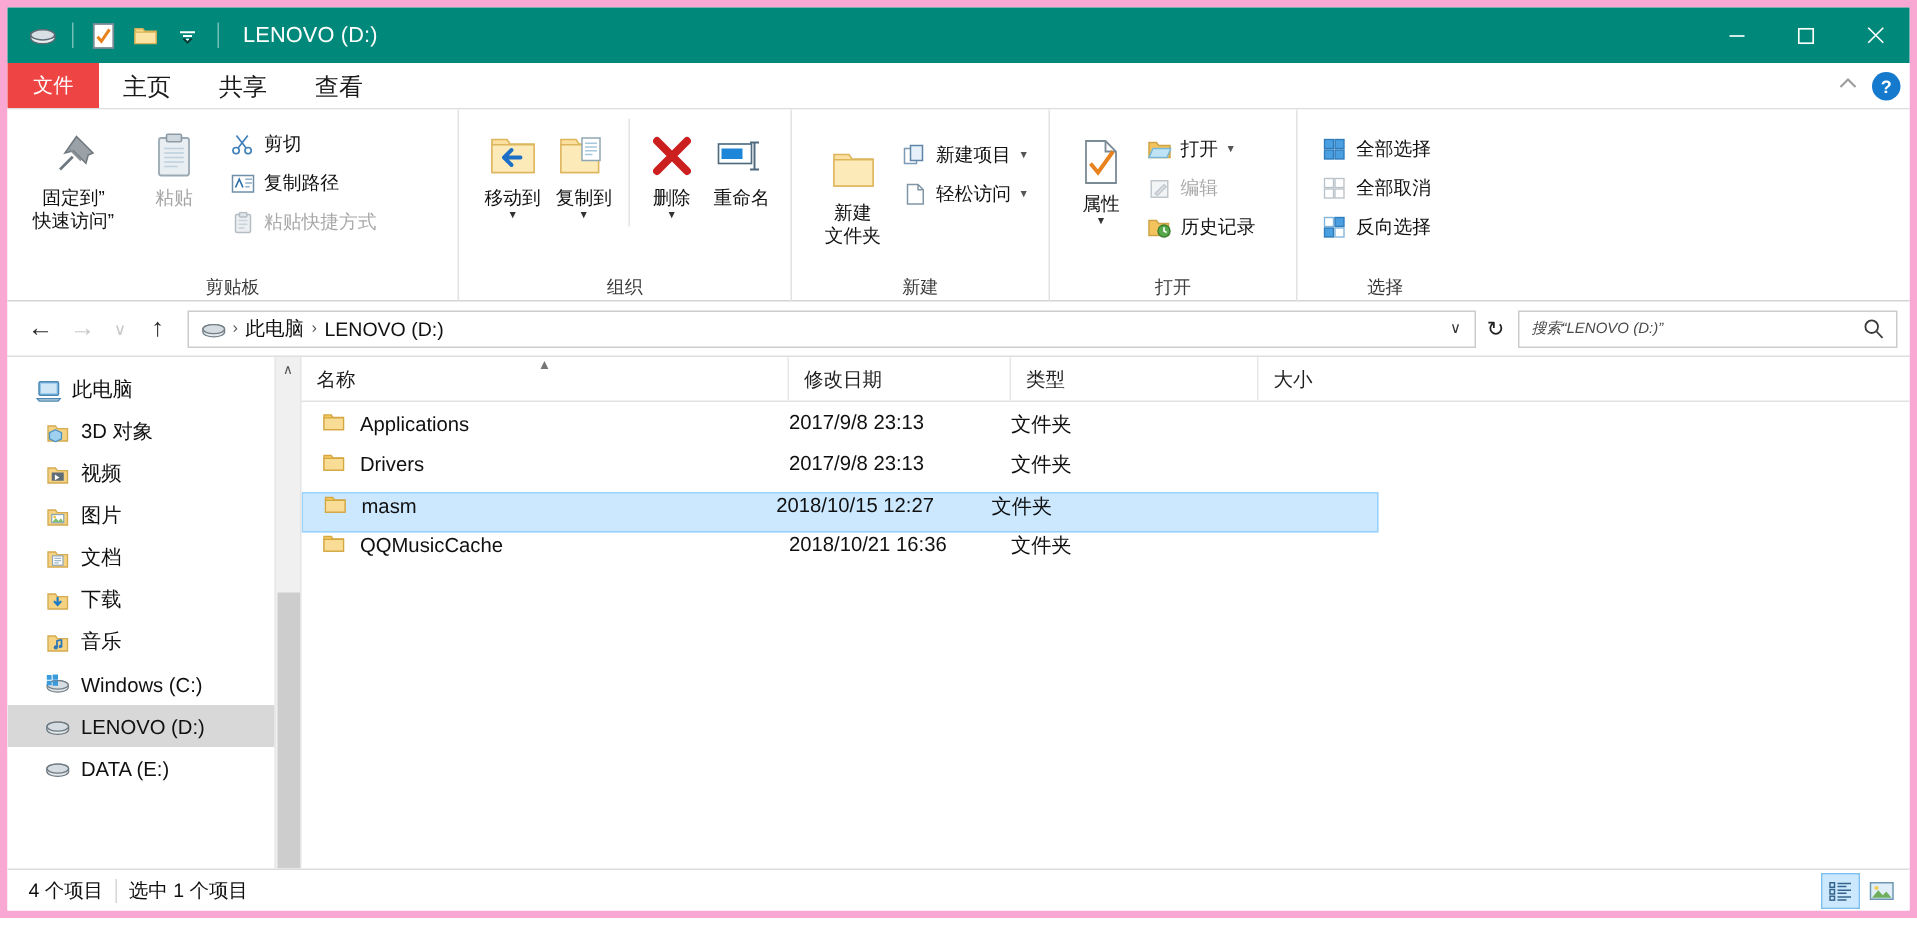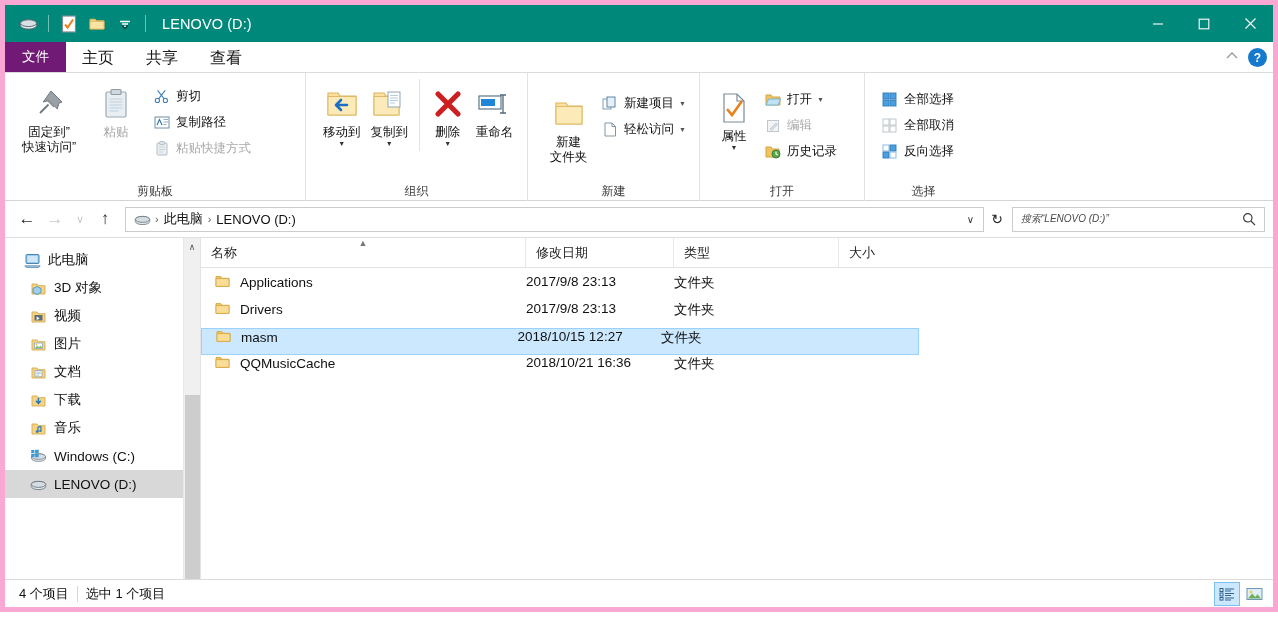--- a/index.html
+++ b/index.html
@@ -46,21 +46,21 @@
   .tabrow {
     height: 31px; flex: 0 0 31px;
     background: #fff; display: flex; align-items: stretch;
     border-bottom: 1px solid #dcdcdc;
     position: relative;
   }
   .tab {
     padding: 16px 16px; display: flex; align-items: center;
     font-size: 16px; color: #1a1a1a; white-space: nowrap;
   }
-  .tab.file { background: #701a75; color: #fff; font-size: 13.5px; padding: 0 17px; }
+  .tab.file { background: #ef4444; color: #fff; font-size: 13.5px; padding: 0 17px; }
   .tabrow-right { position: absolute; right: 6px; top: 0; height: 31px; display: flex; align-items: center; gap: 8px; }
   .help-btn {
     width: 19px; height: 19px; border-radius: 50%;
     background: #1579cd; color: #fff;
     font-size: 12px; font-weight: bold;
     display: flex; align-items: center; justify-content: center;
   }
 
   
   .ribbon {
@@ -622,20 +622,30 @@
           <span class="ic">
             <svg width="17" height="13" viewBox="0 0 17 13">
               <ellipse cx="8.5" cy="8.4" rx="7.2" ry="3.2" fill="#e4e9ec" stroke="#6c7880" stroke-width=".9"></ellipse>
               <path d="M1.3 8.4v-1.8c0-1.8 3.2-3.2 7.2-3.2s7.2 1.4 7.2 3.2v1.8" fill="#f4f7f8" stroke="#6c7880" stroke-width=".9"></path>
               <ellipse cx="8.5" cy="6.4" rx="7.2" ry="3" fill="#d5dde2" stroke="#6c7880" stroke-width=".9"></ellipse>
             </svg>
           </span>
           <span>LENOVO (D:)</span>
         </div>
 
+        <div class="navitem">
+          <span class="ic">
+            <svg width="17" height="13" viewBox="0 0 17 13">
+              <ellipse cx="8.5" cy="8.4" rx="7.2" ry="3.2" fill="#e4e9ec" stroke="#6c7880" stroke-width=".9"></ellipse>
+              <path d="M1.3 8.4v-1.8c0-1.8 3.2-3.2 7.2-3.2s7.2 1.4 7.2 3.2v1.8" fill="#f4f7f8" stroke="#6c7880" stroke-width=".9"></path>
+              <ellipse cx="8.5" cy="6.4" rx="7.2" ry="3" fill="#d5dde2" stroke="#6c7880" stroke-width=".9"></ellipse>
+            </svg>
+          </span>
+          <span>DATA (E:)</span>
+        </div>
 
 
       </div>
 
       <div class="sb-scroll">
         <div class="sb-arrow">∧</div>
         <div class="sb-track">
           <div class="sb-thumb" style="top:140px;height:185px"></div>
         </div>
         <div class="sb-arrow">∨</div>

